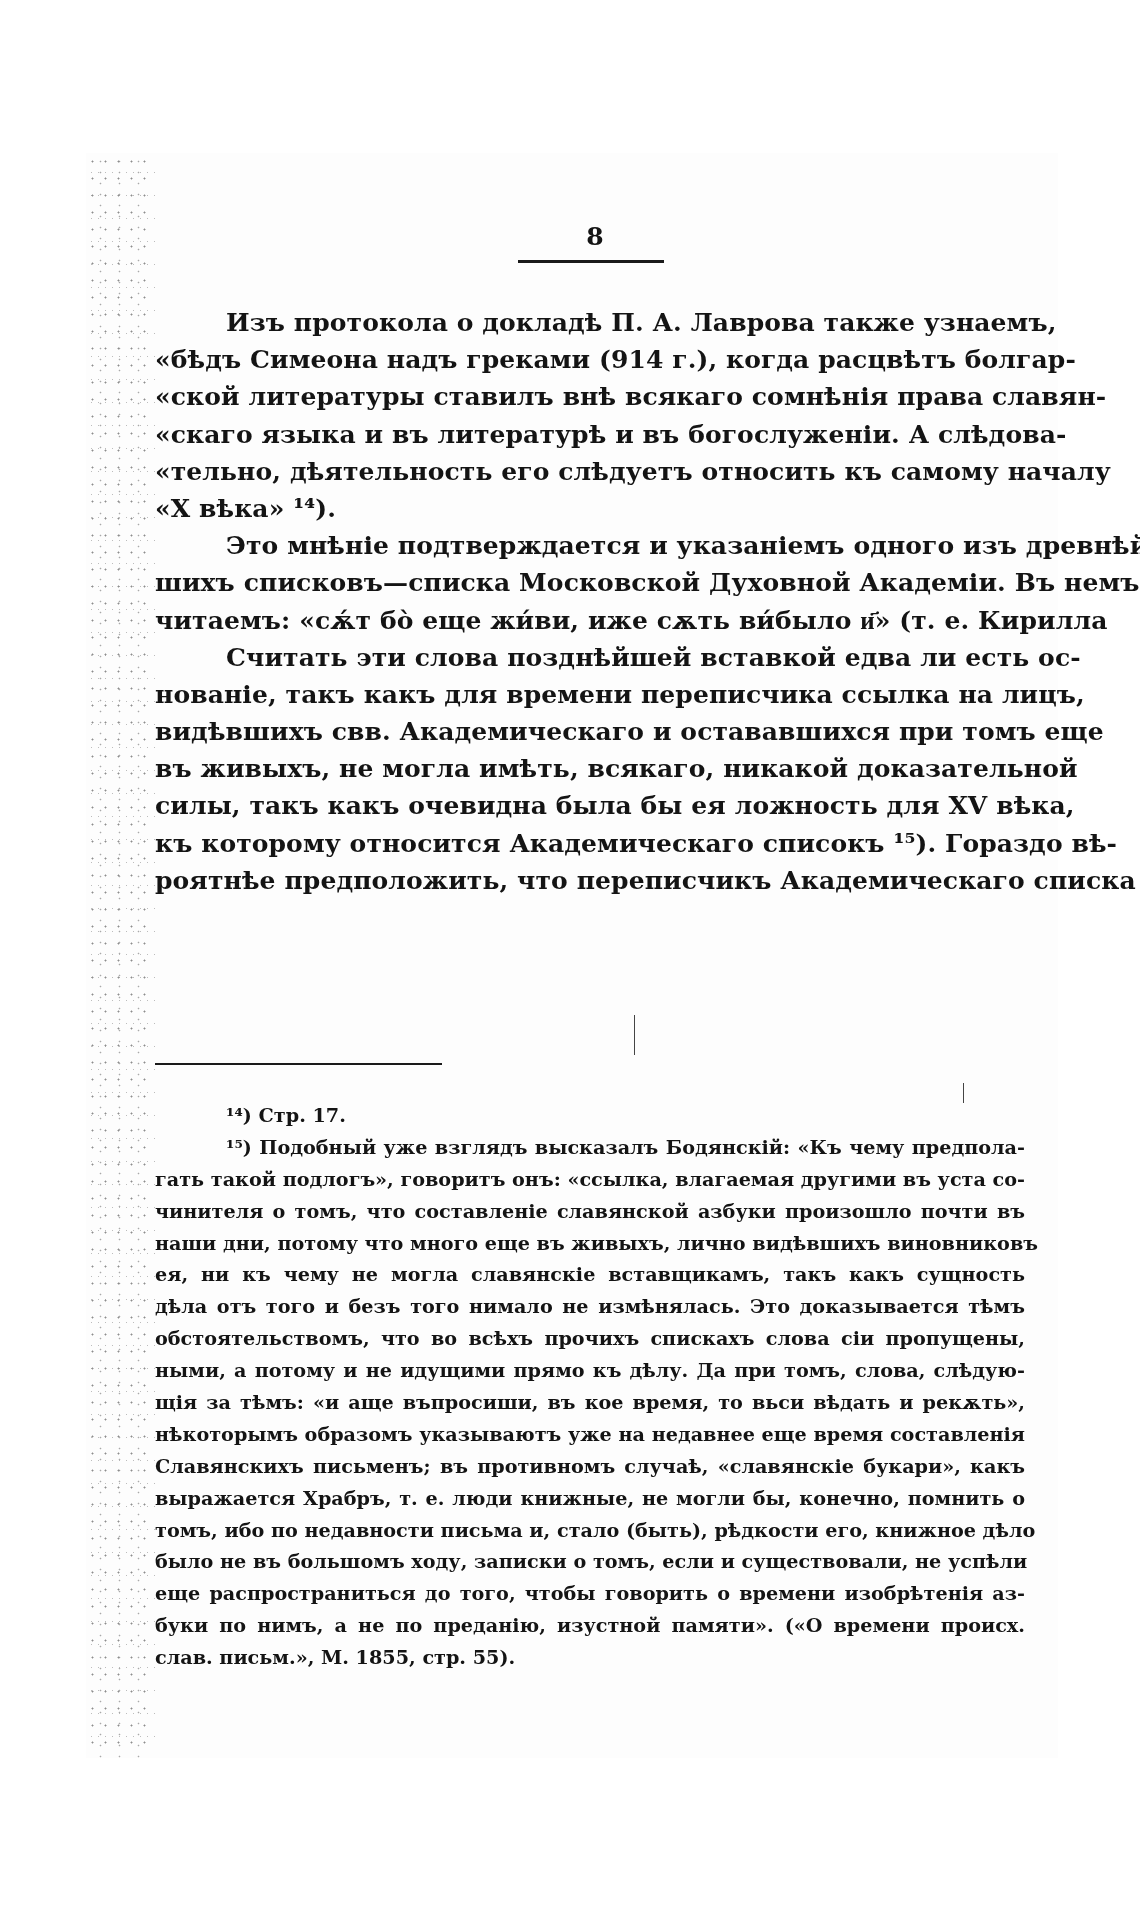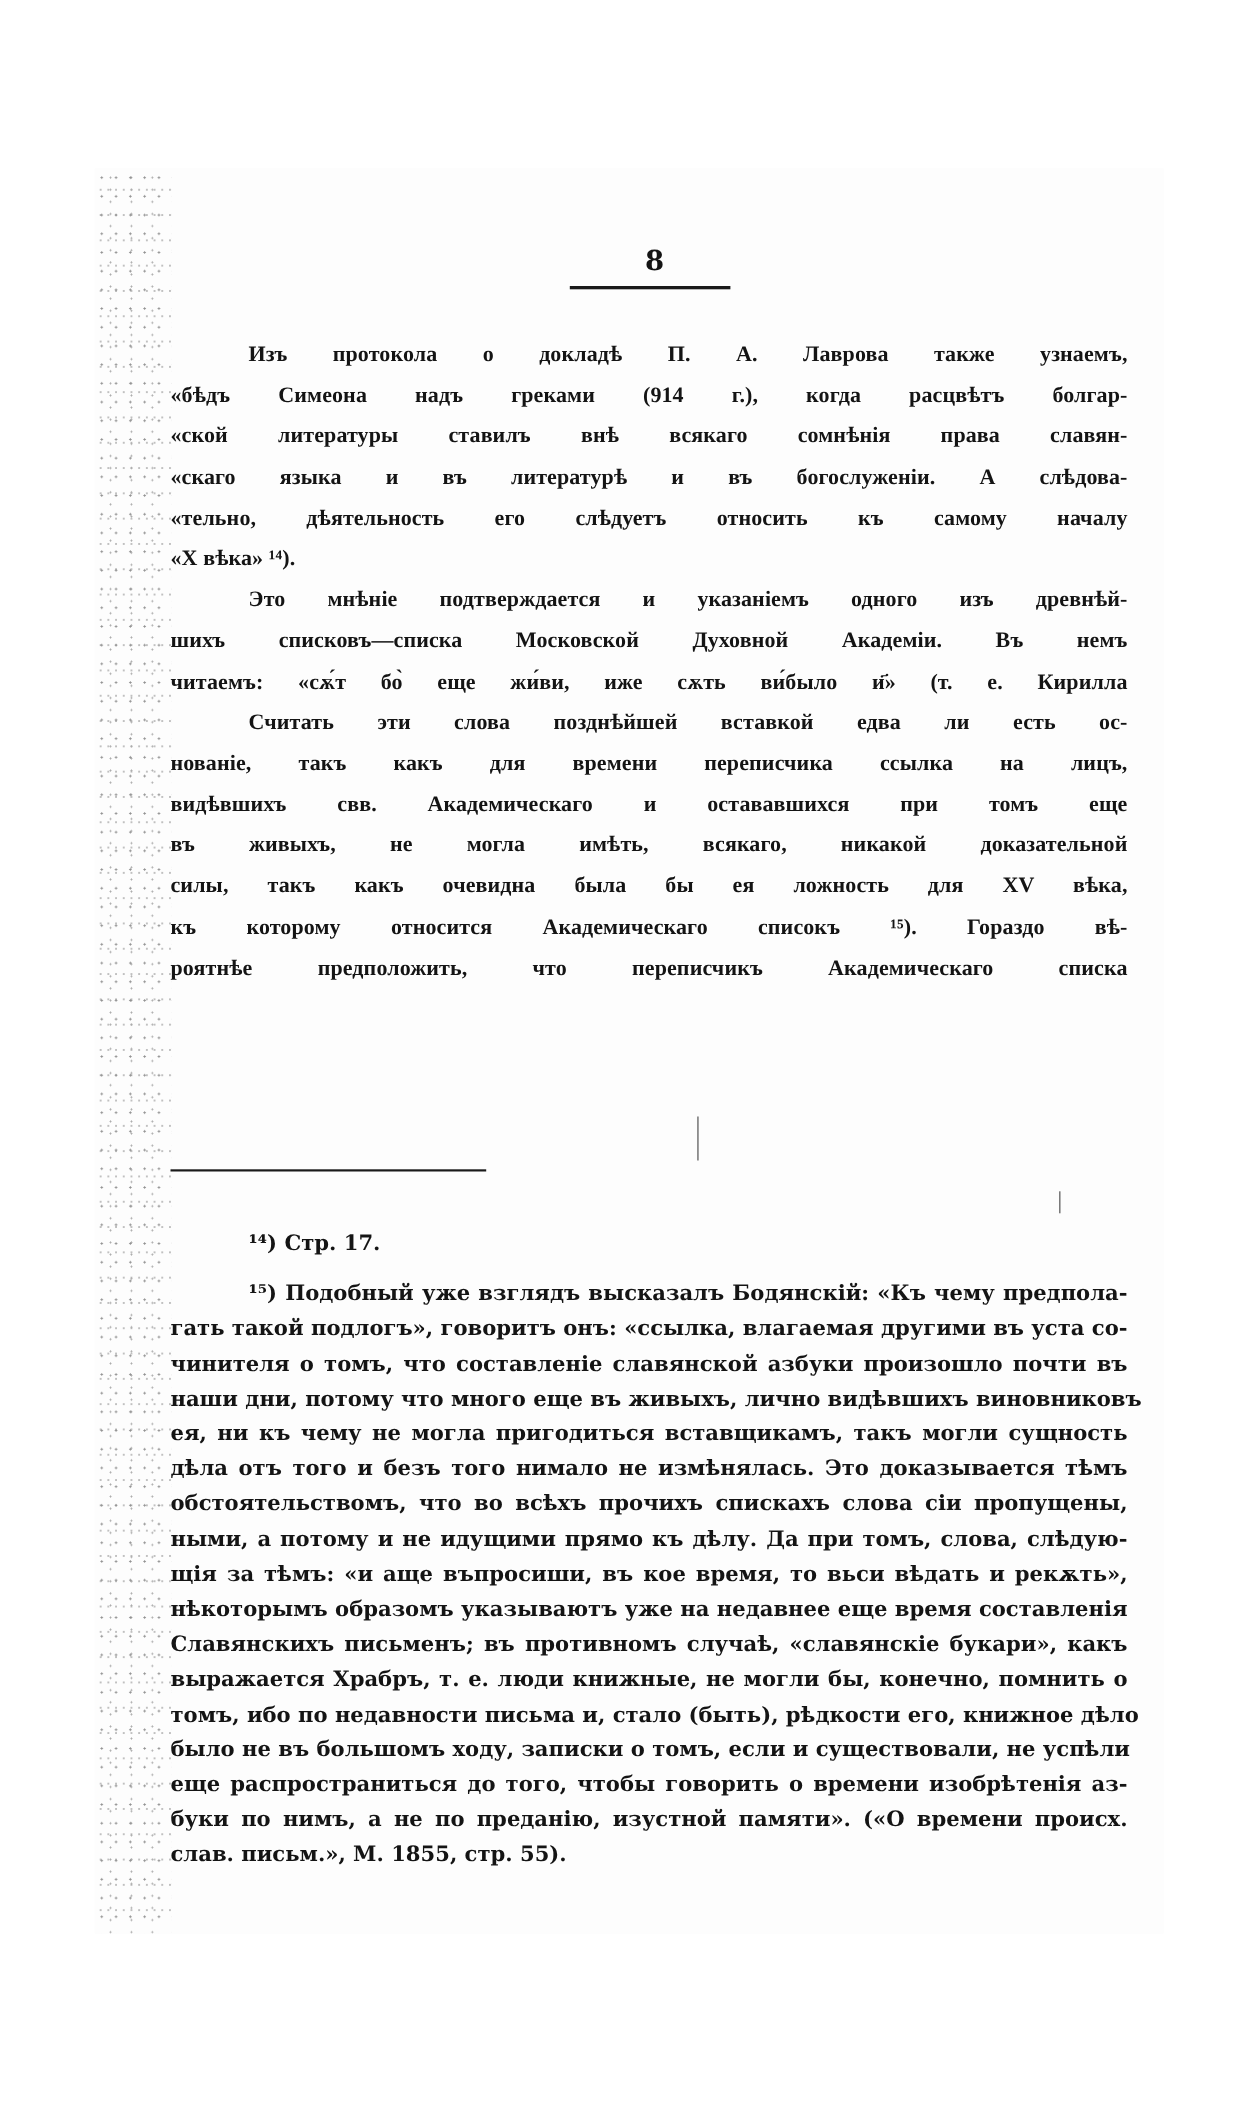--- a/index.html
+++ b/index.html
@@ -12,30 +12,30 @@
        radial-gradient(circle, #333 0.8px, transparent 1.2px),
        radial-gradient(circle, #666 0.7px, transparent 1.1px),
        radial-gradient(circle, #888 0.6px, transparent 1px);
      background-size: 13px 17px, 19px 11px, 7px 23px;
      background-position: 0 0, 5px 3px, 2px 8px;
      opacity:0.55; }
   .page-number { position:absolute; left:575px; top:222px; width:40px; text-align:center;
      font-size:25px; font-weight:bold; line-height:30px; }
   .page-rule { position:absolute; left:518px; top:260px; width:146px; height:3px; background:#1a1a1a; }
   .body-text { position:absolute; left:155px; top:304px; width:870px;
-     font-size:20px; line-height:37.2px; font-weight:bold; letter-spacing:0.1px;font-family:Liberation Serif, serif; }
+     font-size:25px; line-height:37.2px; font-weight:bold; letter-spacing:0.1px; }
   .line { display:block; white-space:nowrap; text-align:justify; text-align-last:justify; height:37.2px; }
   .line.last { text-align-last:left; }
   .indent { padding-left:71px; }
   .fn-rule { position:absolute; left:155px; top:1063px; width:287px; height:2px; background:#1a1a1a; }
   .footnotes { position:absolute; left:155px; top:1100px; width:870px;
      font-size:19.2px; line-height:31.9px; font-weight:bold; }
   .fn-line { display:block; white-space:nowrap; text-align:justify; text-align-last:justify; height:31.9px; }
   .fn-line.last { text-align-last:left; }
-  .fn-indent { padding-left:71px;margin-top:14px; }
+  .fn-indent { padding-left:71px; }
   .mark { position:absolute; background:#444; }
 </style>
 </head>
 <body>
 
 <div class="scan"></div>
 <div class="speckle"></div>
 
 <div class="page-number">8</div>
 <div class="page-rule"></div>
@@ -72,21 +72,21 @@
 
 <div class="footnotes">
   <div>
     <span class="fn-line last fn-indent">¹⁴) Стр. 17.</span>
   </div>
   <div>
     <span class="fn-line fn-indent">¹⁵) Подобный уже взглядъ высказалъ Бодянскій: «Къ чему предпола-</span>
     <span class="fn-line">гать такой подлогъ», говоритъ онъ: «ссылка, влагаемая другими въ уста со-</span>
     <span class="fn-line">чинителя о томъ, что составленіе славянской азбуки произошло почти въ</span>
     <span class="fn-line">наши дни, потому что много еще въ живыхъ, лично видѣвшихъ виновниковъ</span>
-    <span class="fn-line">ея, ни къ чему не могла пригодиться вставщикамъ, такъ могли сущность</span>
+    <span class="fn-line">ея, ни къ чему не могла славянскіе вставщикамъ, такъ какъ сущность</span>
     <span class="fn-line">дѣла отъ того и безъ того нимало не измѣнялась. Это доказывается тѣмъ</span>
     <span class="fn-line">обстоятельствомъ, что во всѣхъ прочихъ спискахъ слова сіи пропущены,</span>
     <span class="fn-line">ными, а потому и не идущими прямо къ дѣлу. Да при томъ, слова, слѣдую-</span>
     <span class="fn-line">щія за тѣмъ: «и аще въпросиши, въ кое время, то вьси вѣдать и рекѫть»,</span>
     <span class="fn-line">нѣкоторымъ образомъ указываютъ уже на недавнее еще время составленія</span>
     <span class="fn-line">Славянскихъ письменъ; въ противномъ случаѣ, «славянскіе букари», какъ</span>
     <span class="fn-line">выражается Храбръ, т. е. люди книжные, не могли бы, конечно, помнить о</span>
     <span class="fn-line">томъ, ибо по недавности письма и, стало (быть), рѣдкости его, книжное дѣло</span>
     <span class="fn-line">было не въ большомъ ходу, записки о томъ, если и существовали, не успѣли</span>
     <span class="fn-line">еще распространиться до того, чтобы говорить о времени изобрѣтенія аз-</span>

